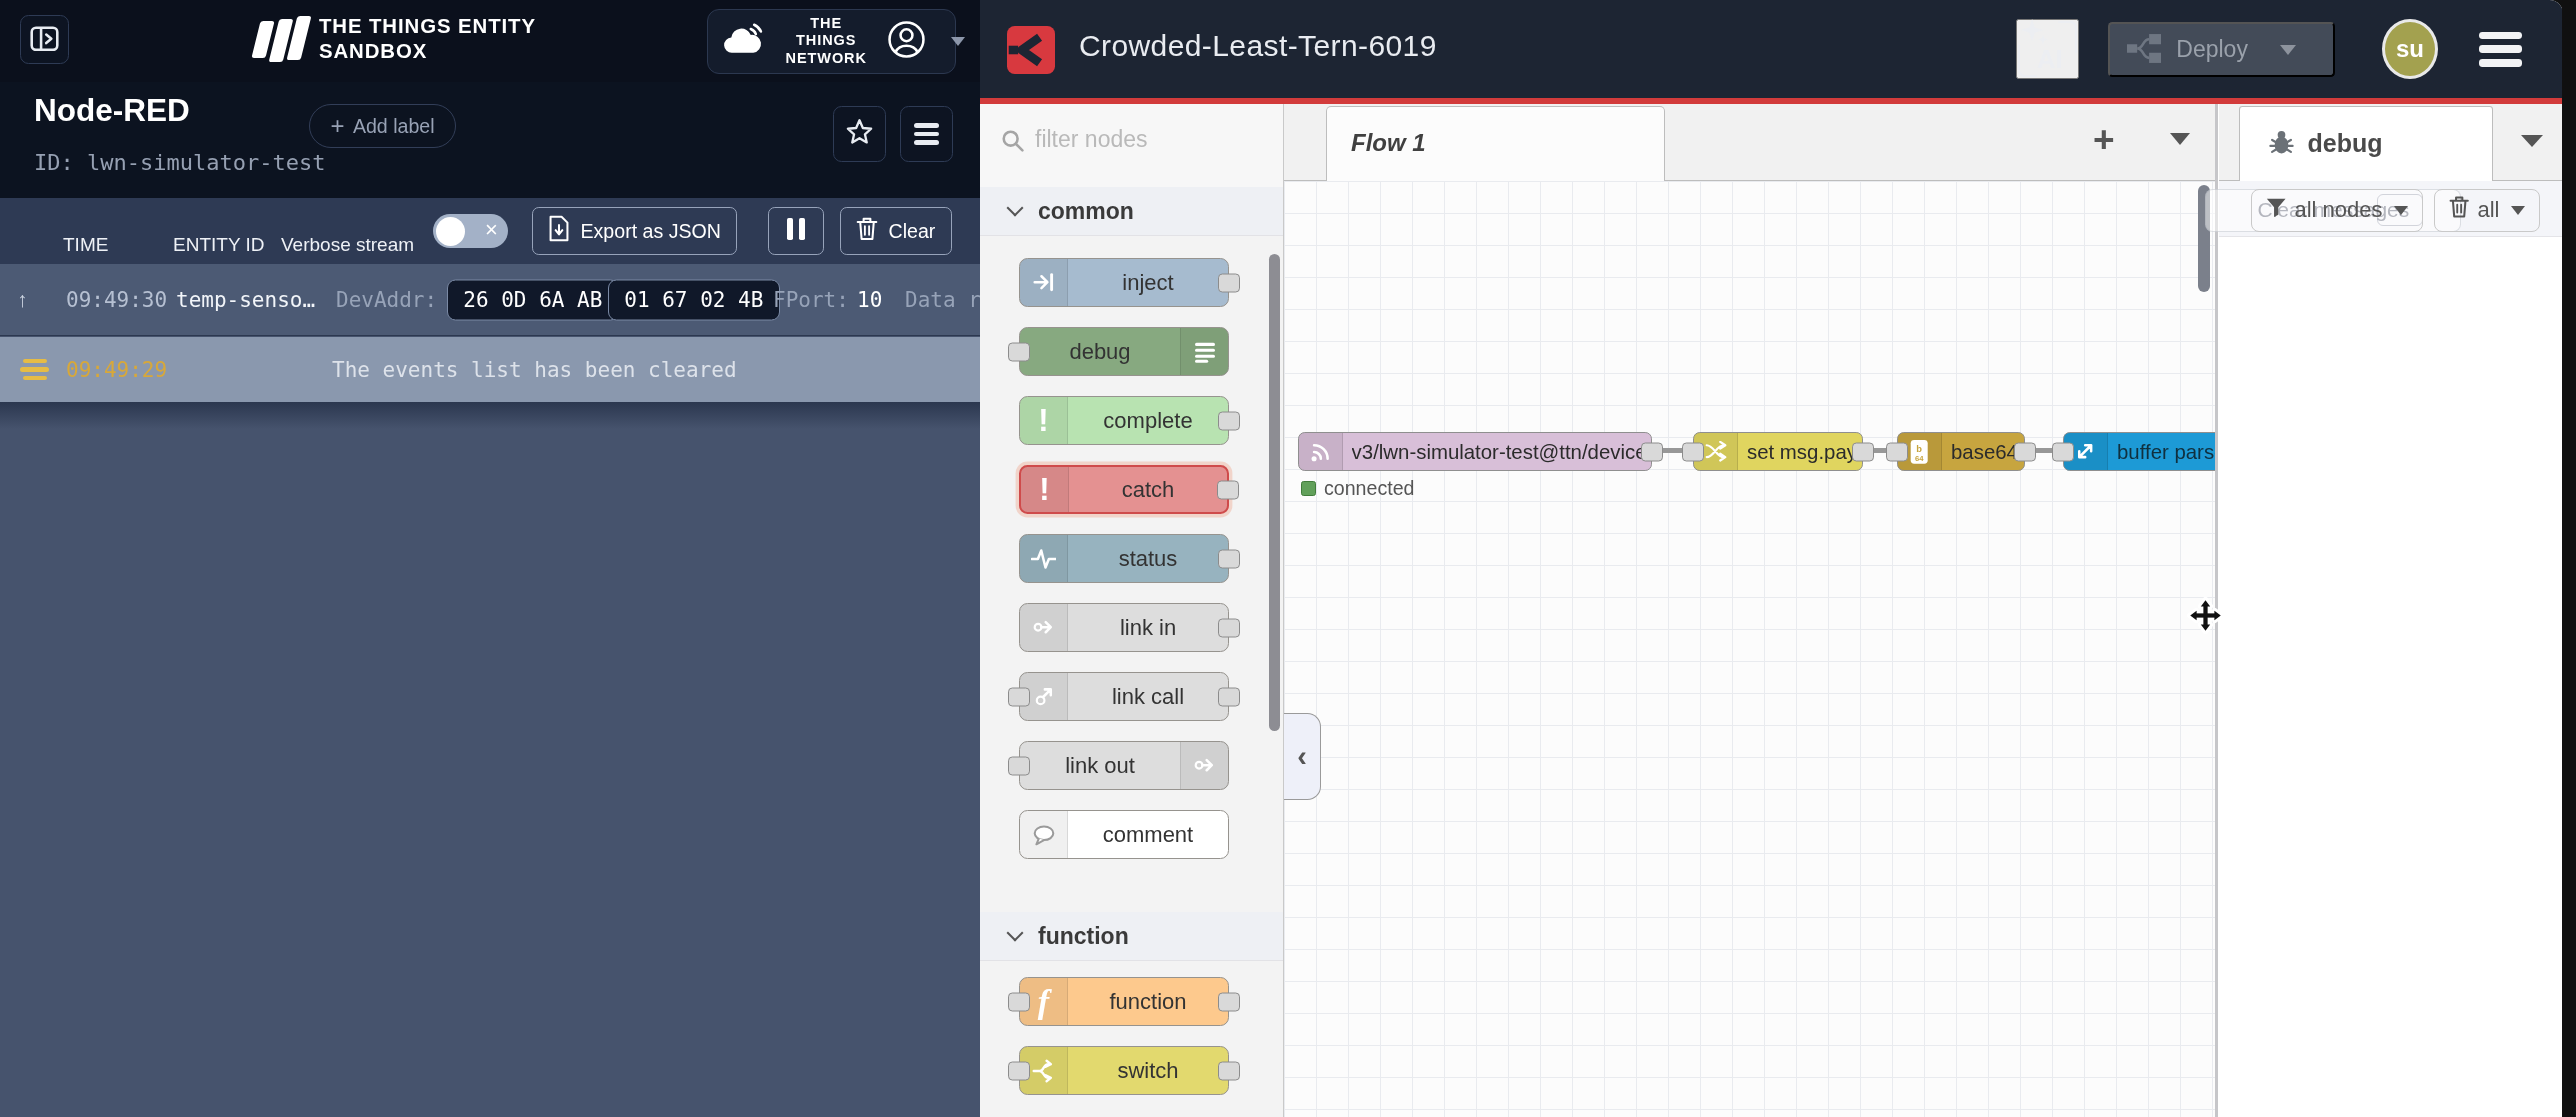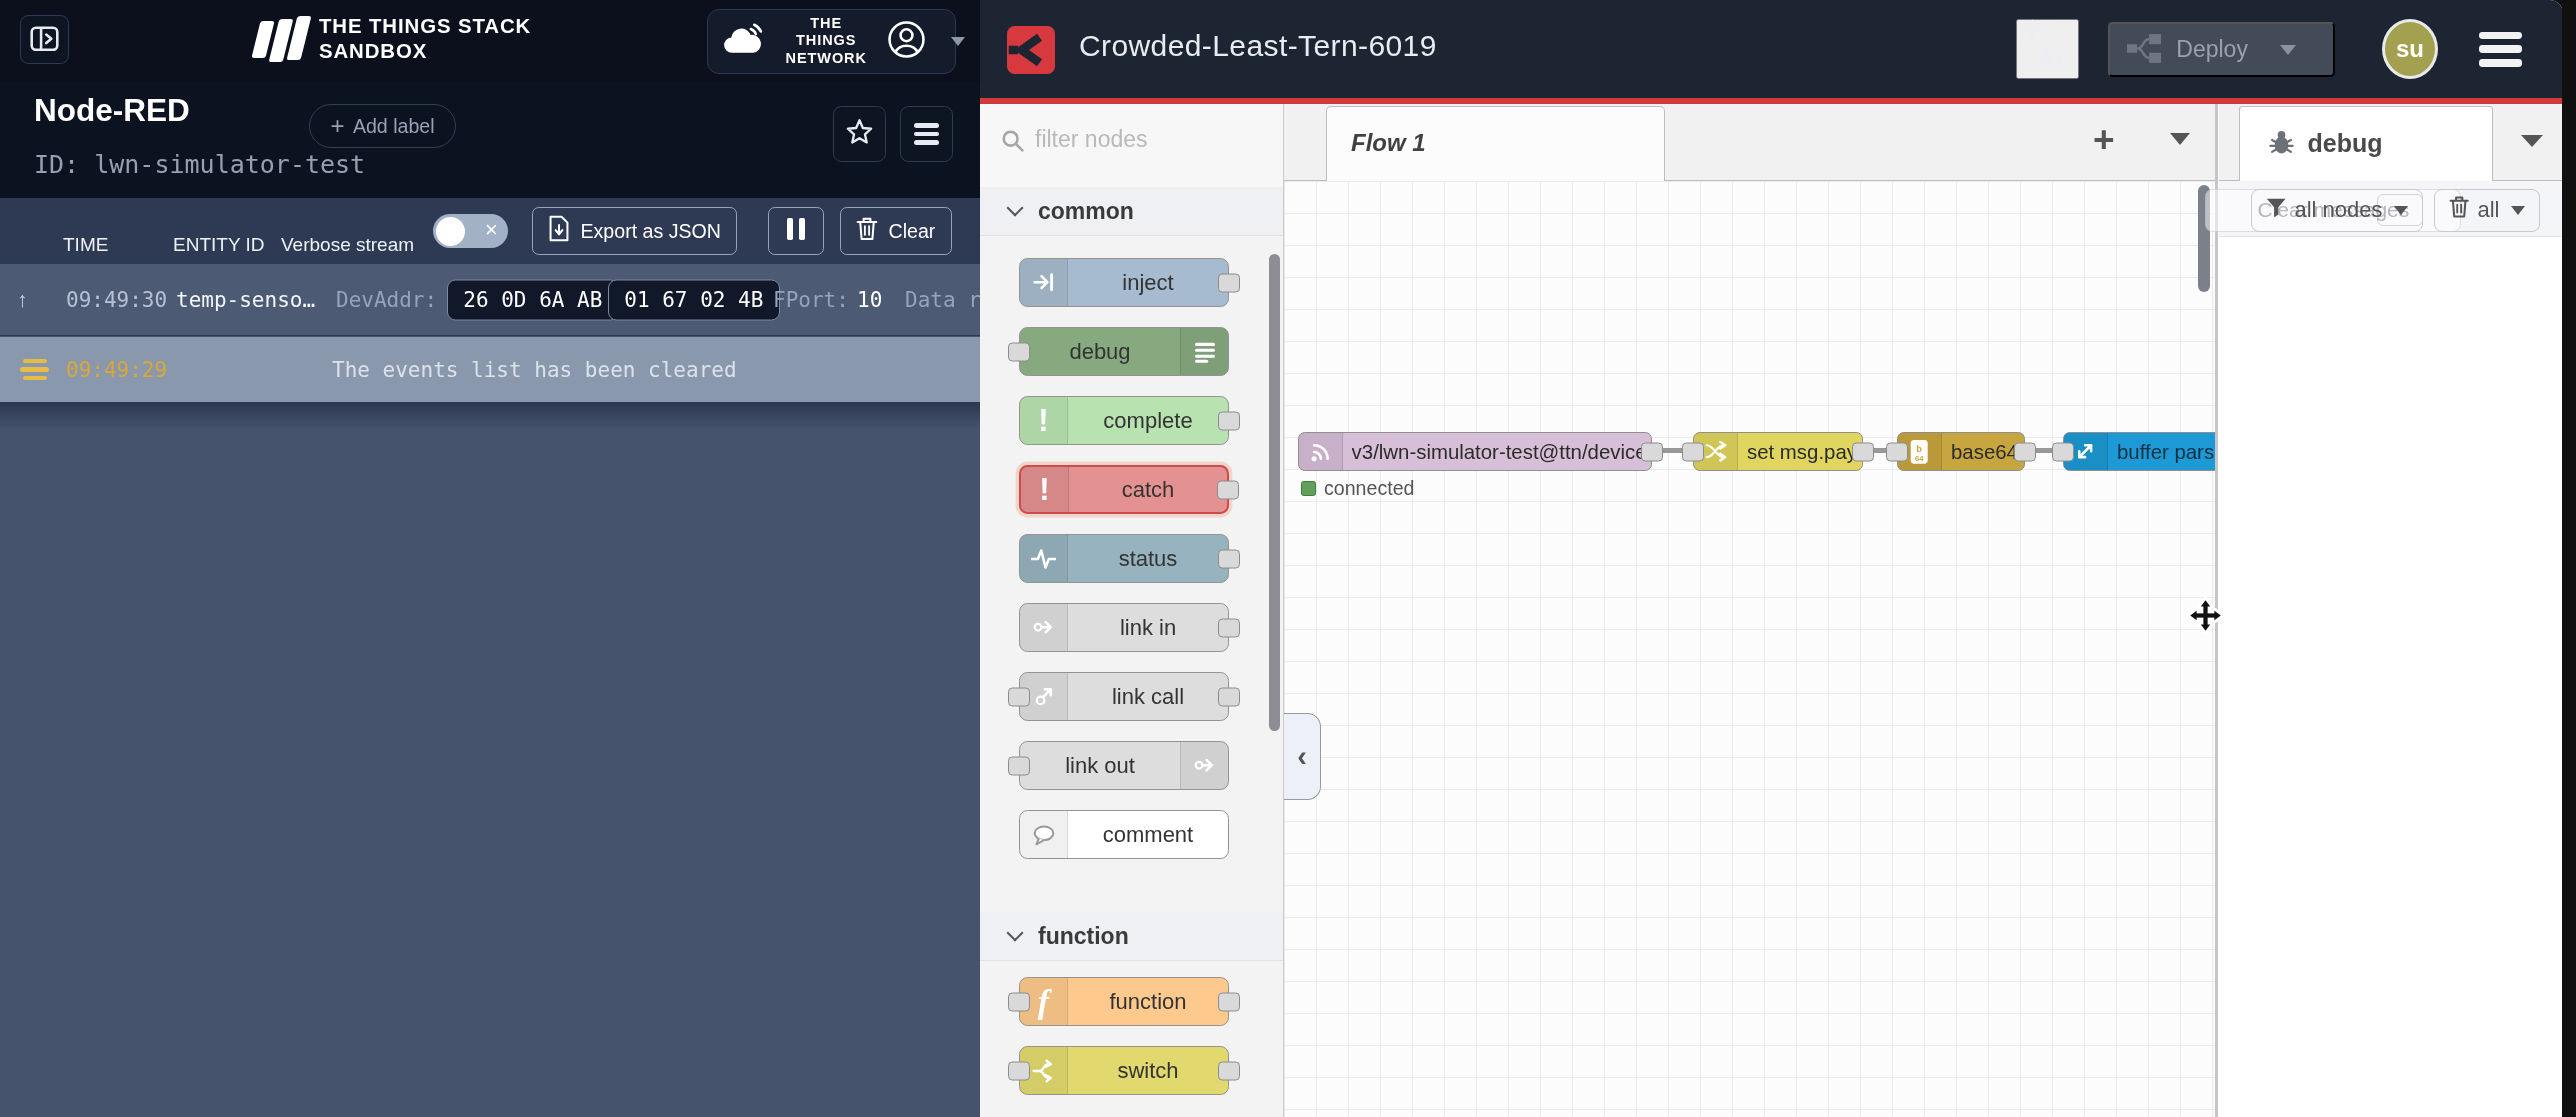--- a/index.html
+++ b/index.html
@@ -23,21 +23,21 @@
              border:1.7px solid #2c3850; border-radius:12px; display:flex; align-items:center; gap:20px; padding:0 13.6px; }
   .net-text { color:#fff; font-weight:bold; font-size:14.5px; letter-spacing:0.9px; line-height:1.2; }
   .net-caret { width:0; height:0; border-left:7.7px solid transparent; border-right:7.7px solid transparent; border-top:9.4px solid #8d97ab; margin-left:5.1px; }
 
   .tts-header { position:absolute; left:0; top:82px; width:100%; height:116px; background:#0c1320; }
   .tts-title { position:absolute; left:34px; top:10.2px; color:#fff; font-size:31.5px; font-weight:bold; }
   .add-label { position:absolute; left:309px; top:22px; height:44px; padding:0 20.4px; border-radius:22px;
                border:1.7px solid #323e58; background:transparent; color:#98a2b5; font-size:19.6px;
                display:flex; align-items:center; gap:8.5px; }
   .add-label .plus { font-size:24px; line-height:1; }
-  .entity-line { position:absolute; left:34px; top:68px; color:#96a0b2; font-size:25px;text-align:center; }
+  .entity-line { position:absolute; left:34px; top:68px; color:#96a0b2; font-size:22px;text-align:center; }
   .iconbtn { position:absolute; top:24px; width:53px; height:56px; border:1.7px solid #2e3b55; border-radius:8.5px;
              background:#0d1422; display:flex; align-items:center; justify-content:center; }
   .btn-star { left:833px; }
   .btn-menu { left:900px; }
   .bars3 i { display:block; width:25.6px; height:4.3px; background:#e8ecf2; border-radius:2.6px; margin:4.3px 0; }
 
   .tts-toolbar { position:absolute; left:0; top:198px; width:100%; height:66px; background:#2e3a54; color:#eef1f6; }
   .tts-toolbar .lbl { position:absolute; top:36px; font-size:19px; }
   .toggle { position:absolute; left:433px; top:16px; width:75px; height:34px; border-radius:17px; background:#a3b1c7; }
   .toggle .knob { position:absolute; left:2.6px; top:2.6px; width:29px; height:29px; border-radius:50%; background:#fff; }
@@ -172,21 +172,21 @@
             </svg>
         </span>
       </button>
       <div class="tts-brand">
         <span class="flag">
             <i></i>
             <i></i>
             <i></i>
           </span>
         <span class="brand-text">
-          <span>THE THINGS STACK</span><br>
+          <span>THE THINGS ENTITY</span><br>
           <span>SANDBOX</span>
         </span>
       </div>
       <button class="net-btn">
         <span>
           <svg width="44" height="36" viewBox="0 0 52 42">
               <path d="M12 36 a9 9 0 0 1 -1-18 a12 12 0 0 1 23-3 a8 8 0 0 1 3 21 z" fill="#fff"></path>
               <path d="M34 8 a10 10 0 0 1 6 6 M38 3 a16 16 0 0 1 8 8" fill="none" stroke="#fff" stroke-width="3" stroke-linecap="round"></path>
             </svg>
         </span>

